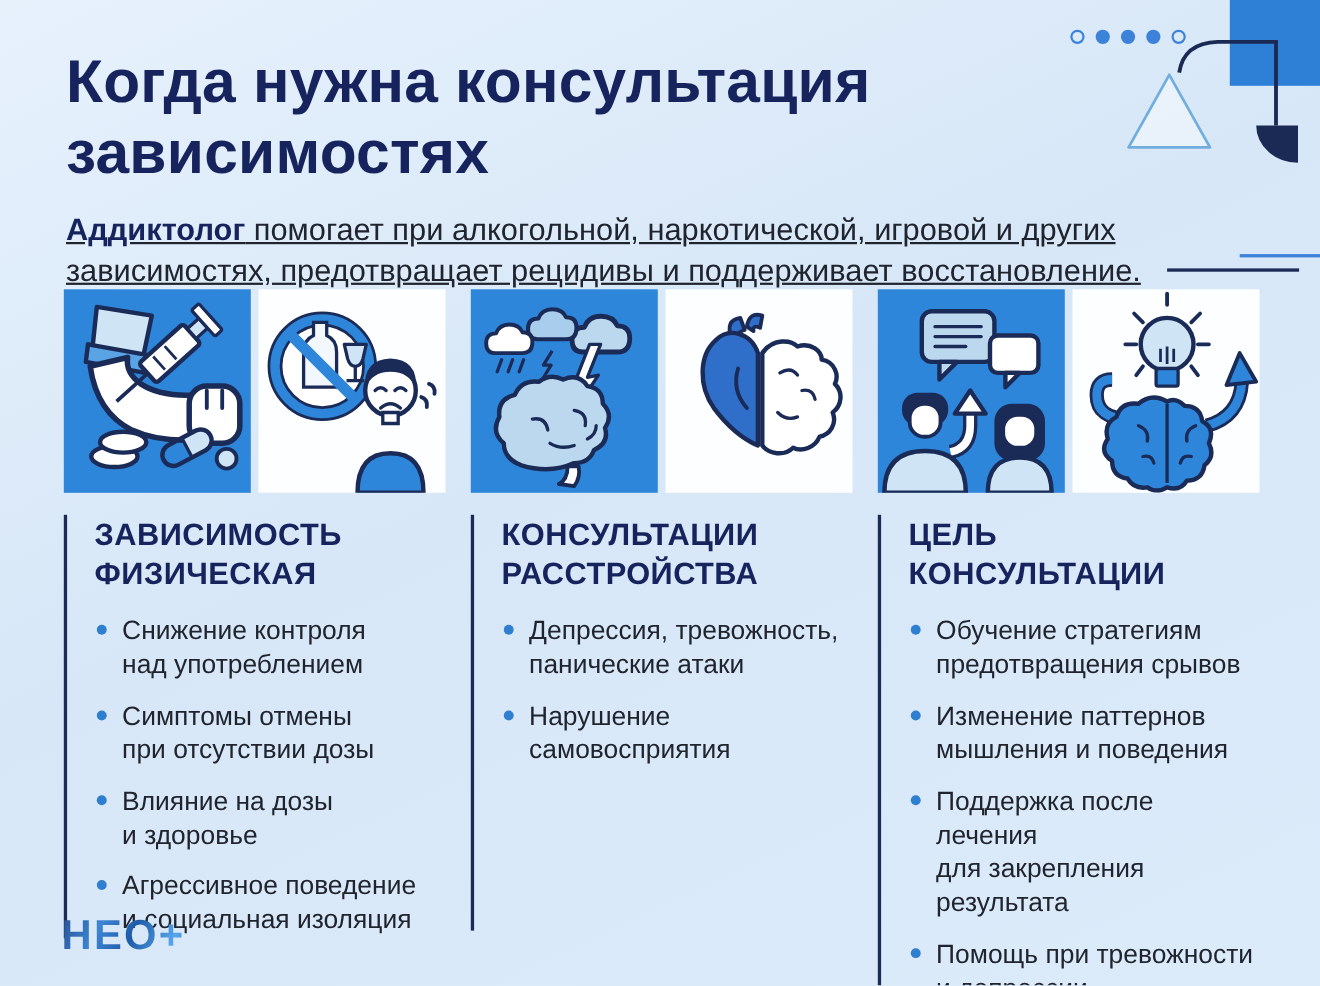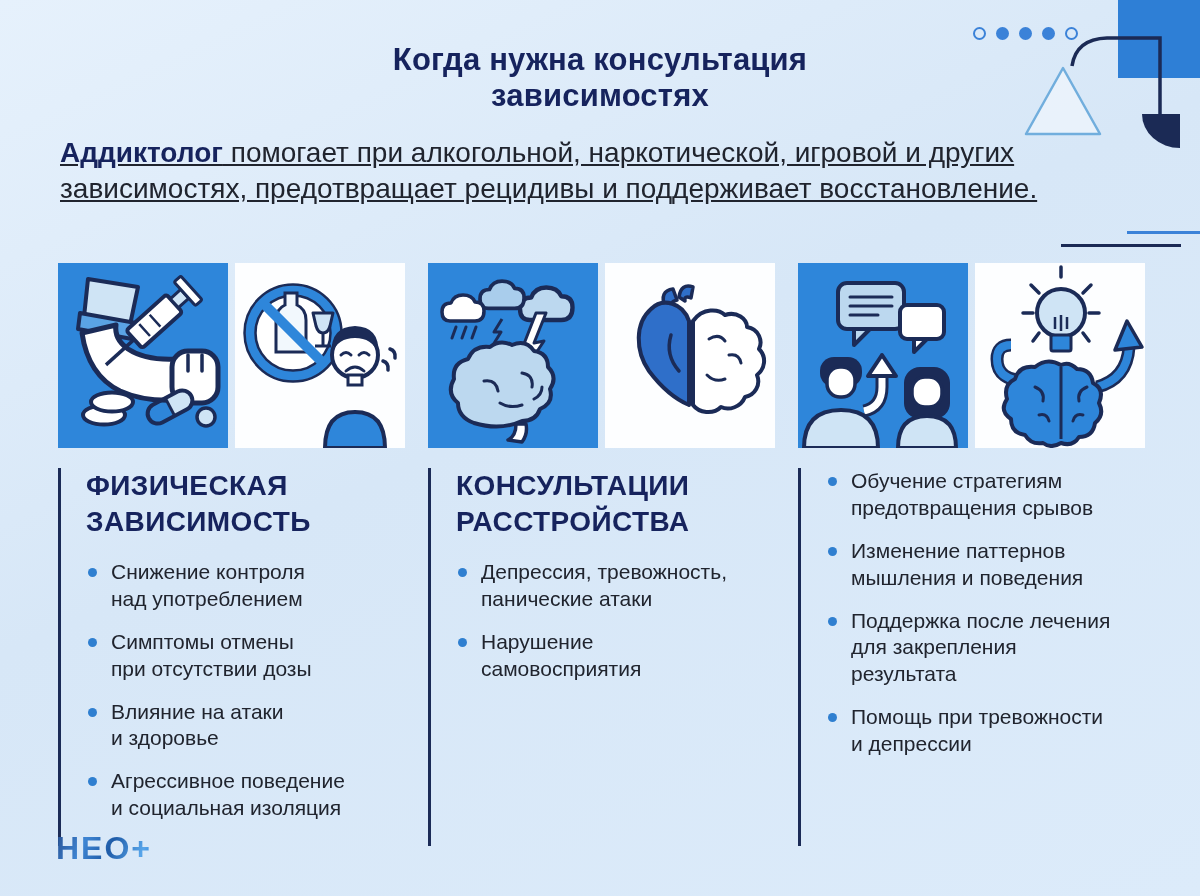--- a/index.html
+++ b/index.html
@@ -3,21 +3,21 @@
 <meta charset="utf-8">
 <style>
   html,body{margin:0;padding:0;background:#dcebf9;}
   .canvas{
     position:relative;width:1200px;height:896px;overflow:hidden;
     background:linear-gradient(155deg,#e6f1fc 0%,#d7e7f7 45%,#dcebfa 100%);
     font-family:"Liberation Sans",sans-serif;
   }
   
   .header{position:absolute;left:60px;top:42px;width:1080px;}
-  .title{margin:0;font-size:31px;font-weight:800;line-height:1.17;color:#16235d;letter-spacing:.2px;text-align:center;}
+  .title{margin:0;font-size:55px;font-weight:800;line-height:1.17;color:#16235d;letter-spacing:.2px;}
   .title span{display:block;}
   .intro{margin:20px 0 12px;font-size:28px;line-height:1.32;color:#20242e;white-space:pre-line;max-width:1060px;text-decoration:underline;}
   .intro b{color:#16235d;}
   
   .dots{position:absolute;left:973px;top:27px;display:flex;gap:10px;}
   .dot{width:13px;height:13px;border-radius:50%;}
   .dot.filled{background:#3b82d8;}
   .dot.outline{background:transparent;border:2.5px solid #3b82d8;box-sizing:border-box;}
   .corner-square{position:absolute;left:1118px;top:0;width:82px;height:78px;background:#2e7fd6;}
   .corner-path{position:absolute;left:1055px;top:30px;}
@@ -30,26 +30,26 @@
   .column{width:347px;}
   .tiles{display:flex;gap:7px;}
   .tile{width:170px;height:185px;}
   .tile.blue{background:#2e86da;}
   .tile.white{background:#fdfeff;}
   .tile svg{display:block;}
   .textblock{margin-top:20px;border-left:3px solid #1b2b57;padding-left:25px;min-height:378px;}
   .col-heading{margin:2px 0 20px;font-size:28px;font-weight:800;line-height:1.27;color:#16235d;letter-spacing:.4px;}
   .col-heading span{display:block;}
   .bullets{list-style:none;margin:0;padding:0;}
-  .bullets li{position:relative;padding-left:25px;margin-bottom:16px;font-size:21px;line-height:1.28;color:#20242e;white-space:pre-line;}
+  .bullets li{position:relative;padding-left:25px;margin-bottom:16px;font-size:24px;line-height:1.28;color:#20242e;white-space:pre-line;}
   .bullets li::before{content:'';position:absolute;left:2px;top:9px;width:9px;height:9px;border-radius:50%;background:#2f7fd0;}
   
   .logo{
     position:absolute;left:56px;top:830px;
-    font-size:32px;font-weight:800;letter-spacing:2px;
+    font-size:38px;font-weight:800;letter-spacing:2px;
     color:#2e7fd6;
   }
   @supports ((-webkit-background-clip:text) or (background-clip:text)){
     .logo{
       background:linear-gradient(115deg,#274f91 0%,#3e85d3 30%,#1f5ca8 55%,#57a5ea 85%,#2e7fd6 100%);
       -webkit-background-clip:text;background-clip:text;color:transparent;
     }
   }
 </style>
 </head>
@@ -126,29 +126,29 @@
             <path d="M106 92 q5 -5 10 0 M124 92 q5 -5 10 0" stroke="#1b2b57" stroke-width="3" fill="none" stroke-linecap="round"></path>
             <path d="M111 108 q9 -8 18 0" stroke="#1b2b57" stroke-width="3" fill="none" stroke-linecap="round"></path>
             <path d="M113 112 h14 v10 h-14 z" fill="#ffffff" stroke="#1b2b57" stroke-width="3"></path>
             <path d="M90 185 q0 -36 30 -36 q30 0 30 36 z" fill="#2e86da" stroke="#1b2b57" stroke-width="4"></path>
             <path d="M148 98 q6 2 5 9 M155 86 q6 2 5 9" stroke="#1b2b57" stroke-width="3.5" fill="none" stroke-linecap="round"></path>
           </svg>
         </div>
       </div>
       <div class="textblock">
         <h2 class="col-heading">
+          <span>ЗАВИСИМОСТЬ</span>
           <span>ФИЗИЧЕСКАЯ</span>
-          <span>ЗАВИСИМОСТЬ</span>
         </h2>
         <ul class="bullets">
           <li><span>Снижение контроля
 над употреблением</span></li>
           <li><span>Симптомы отмены
 при отсутствии дозы</span></li>
-          <li><span>Влияние на атаки
+          <li><span>Влияние на дозы
 и здоровье</span></li>
           <li><span>Агрессивное поведение
 и социальная изоляция</span></li>
         </ul>
       </div>
     </section>
 
     <section class="column">
       <div class="tiles">
         <div class="tile blue">
@@ -226,20 +226,24 @@
             <circle cx="86" cy="50" r="24" fill="#cfe4f5" stroke="#1b2b57" stroke-width="4"></circle>
             <path d="M80 66 v-12 M86 68 v-16 M92 66 v-12" stroke="#1b2b57" stroke-width="2.5" fill="none"></path>
             <rect x="76" y="72" width="20" height="16" rx="2" fill="#2e86da" stroke="#1b2b57" stroke-width="3"></rect>
             <path d="M86 102 q-14 -8 -26 2 q-16 -2 -20 12 q-12 6 -8 20 q-8 12 4 20 q0 14 14 16 q6 10 18 8 q8 6 18 0 q12 4 18 -6 q14 0 16 -14 q10 -8 4 -20 q6 -14 -6 -20 q-2 -14 -16 -14 q-8 -8 -16 -4 z" fill="#2e86da" stroke="#1b2b57" stroke-width="4" stroke-linejoin="round"></path>
             <path d="M86 104 v72" stroke="#1b2b57" stroke-width="3"></path>
             <path d="M60 124 q10 4 8 14 M112 124 q-10 4 -8 14 M64 152 q8 -2 10 6 M108 152 q-8 -2 -10 6" stroke="#1b2b57" stroke-width="3" fill="none" stroke-linecap="round"></path>
           </svg>
         </div>
       </div>
       <div class="textblock">
+        <h2 class="col-heading">
+          <span>ЦЕЛЬ</span>
+          <span>КОНСУЛЬТАЦИИ</span>
+        </h2>
         <ul class="bullets">
           <li><span>Обучение стратегиям
 предотвращения срывов</span></li>
           <li><span>Изменение паттернов
 мышления и поведения</span></li>
           <li><span>Поддержка после лечения
 для закрепления
 результата</span></li>
           <li><span>Помощь при тревожности
 и депрессии</span></li>

